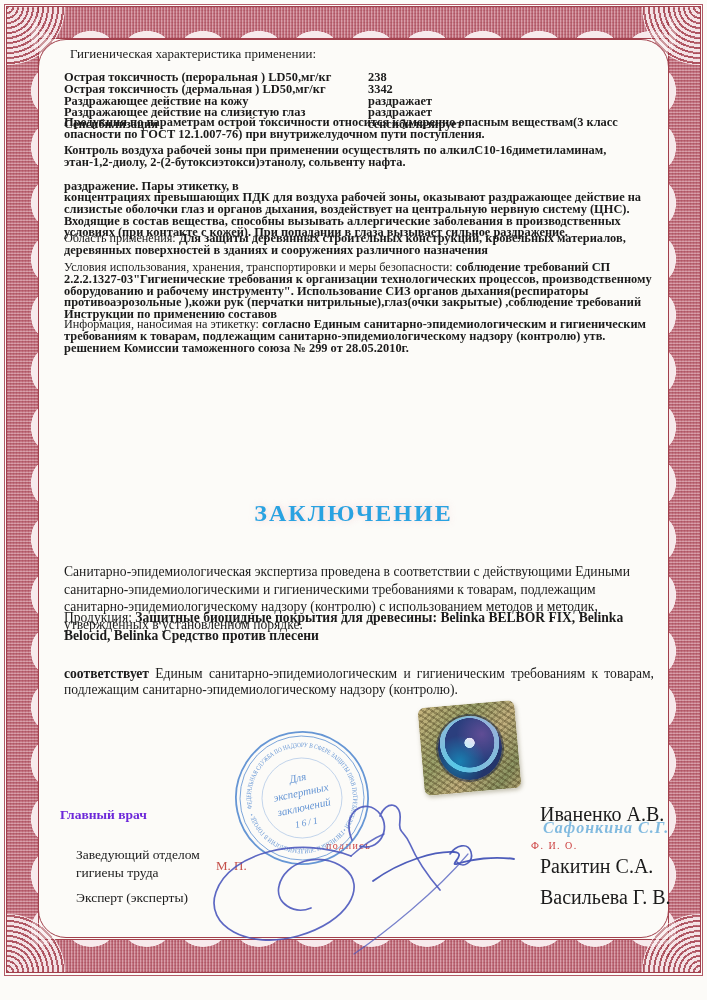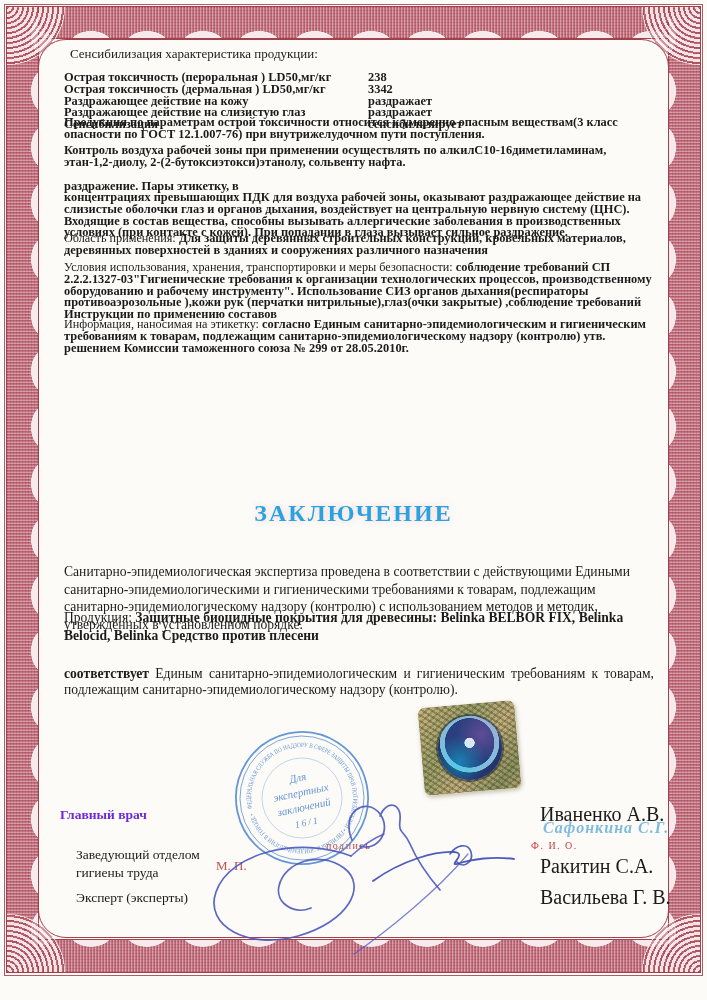--- a/index.html
+++ b/index.html
@@ -137,21 +137,21 @@
   <div class="band band-top"></div>
   <div class="band band-bottom"></div>
   <div class="band band-left"></div>
   <div class="band band-right"></div>
   <div class="fan fan-tl"></div>
   <div class="fan fan-tr"></div>
   <div class="fan fan-bl"></div>
   <div class="fan fan-br"></div>
   <div class="inner-line"></div>
 
-  <div class="abs h-line">Сенсибилизация характеристика продукции:</div>
+  <div class="abs h-line">Гигиеническая характеристика применении:</div>
 
   <div class="abs sec1 tox">
     <div class="tox-row">
       <span class="lbl">Острая токсичность (пероральная ) LD50,мг/кг</span>
       <span class="val">238</span>
     </div>
     <div class="tox-row">
       <span class="lbl">Острая токсичность (дермальная ) LD50,мг/кг</span>
       <span class="val">3342</span>
     </div>

